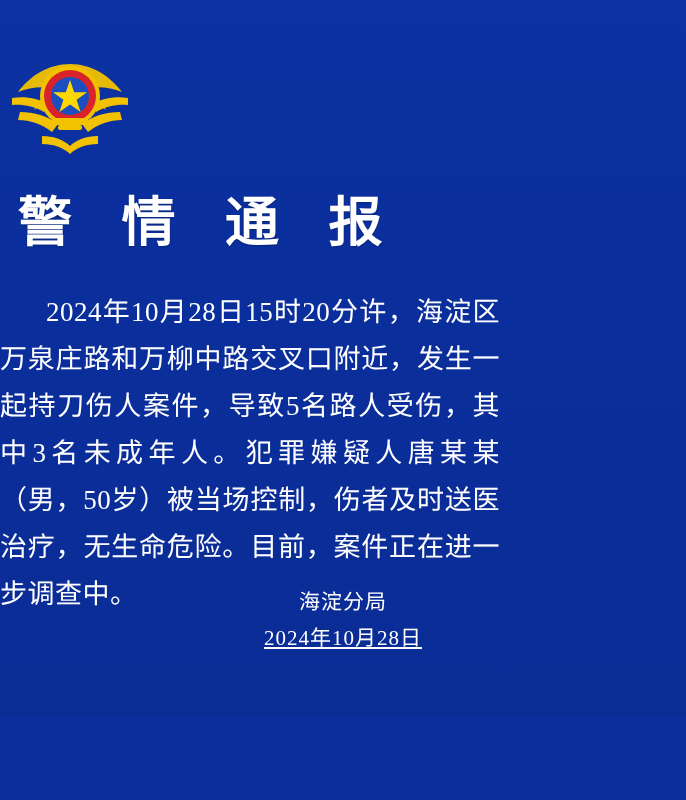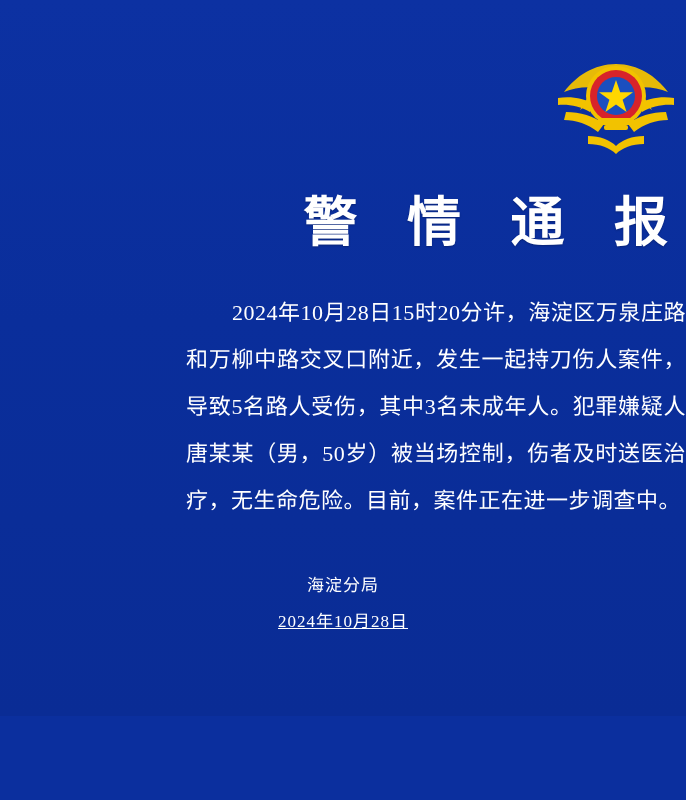--- a/index.html
+++ b/index.html
@@ -15,21 +15,21 @@
     overflow: hidden;
   }
   .poster {
     position: relative;
     width: 686px;
     height: 716px;
     background: linear-gradient(180deg, #0c31a2 0%, #0a2e9b 45%, #0a2c95 100%);
     box-sizing: border-box;
     display: flex;
     flex-direction: column;
-    align-items: flex-end;
+    align-items: flex-start;
   }
   
   .emblem-wrap {
     margin-top: 52px;
     width: 140px;
     height: 108px;
     position: relative;
   }
   .emblem-wrap svg {
     display: block;
@@ -46,39 +46,39 @@
     line-height: 1.1;
     text-align: center;
     color: #ffffff;
     font-family: "Liberation Serif", "DejaVu Serif", serif;
     text-shadow: 0 1px 2px rgba(0,0,0,0.25);
   }
   
   .body-text {
     margin-top: 36px;
     width: 500px;
-    font-size: 22px;
+    font-size: 27px;
     line-height: 47px;
     text-align: justify;
     text-justify: inter-ideograph;
     color: #ffffff;
     letter-spacing: 0.5px;
   }
   .body-text .indent {
     display: inline-block;
     width: 46px;
   }
   
   .signature {
     position: absolute;
     left: 0;
     right: 0;
-    bottom: 76px;
+    bottom: 60px;
     text-align: center;
-    font-size: 17px;
+    font-size: 21px;
     line-height: 36px;
     color: #ffffff;
     letter-spacing: 1px;
   }
   .signature .unit { display: block; }
   .signature .date { display: block; text-decoration: underline; }
 </style>
 </head>
 <body>
 

